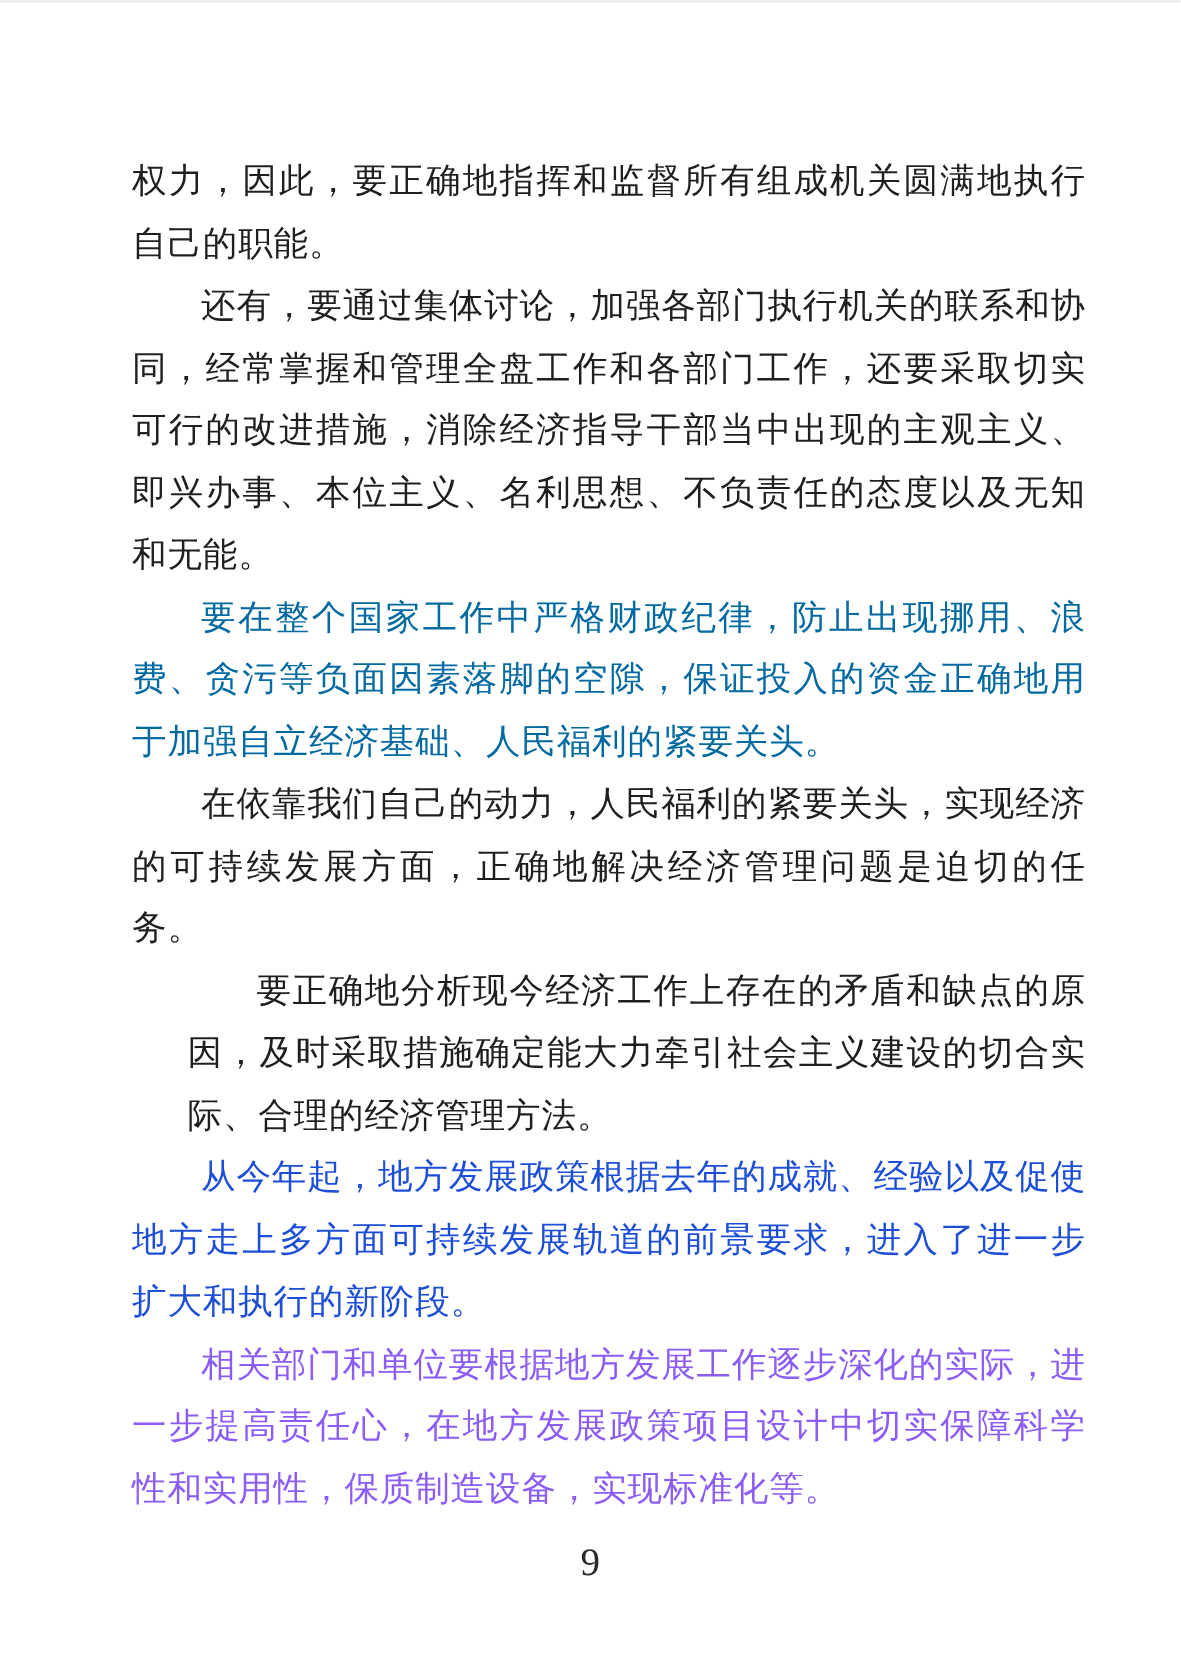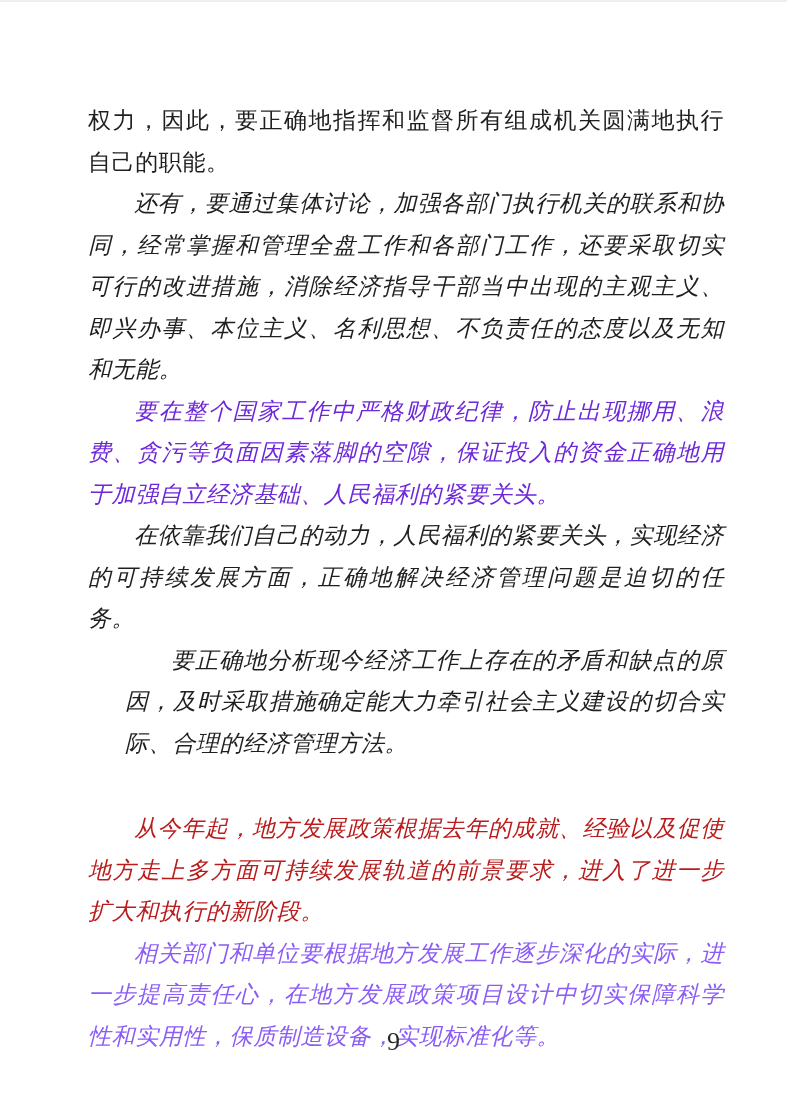--- a/index.html
+++ b/index.html
@@ -31,40 +31,39 @@
     font-size: 23px;
     line-height: 41.5px;
     letter-spacing: 0.6px;
     color: #1f1f1f;
     text-align: justify;
     text-justify: inter-character;
     word-break: break-all;
   }
   .para.indent {
     text-indent: 2em;
-    font-style: italic;
   }
   .page-number {
     position: absolute;
     left: 0;
     top: 1020px;
     width: 787px;
     text-align: center;
     font-size: 26px;
     line-height: 40px;
     color: #2a2a2a;
   }
 </style>
 </head>
 <body style="background: rgb(255, 255, 255);">
 
 <div class="sheet">
   <div class="body-text" id="paragraphs">
       <p class="para" style="color: rgb(31, 31, 31);">权力，因此，要正确地指挥和监督所有组成机关圆满地执行自己的职能。</p>
       <p class="para indent" style="color: rgb(31, 31, 31);">还有，要通过集体讨论，加强各部门执行机关的联系和协同，经常掌握和管理全盘工作和各部门工作，还要采取切实可行的改进措施，消除经济指导干部当中出现的主观主义、即兴办事、本位主义、名利思想、不负责任的态度以及无知和无能。</p>
-      <p class="para indent" style="color: #6d28d9;">要在整个国家工作中严格财政纪律，防止出现挪用、浪费、贪污等负面因素落脚的空隙，保证投入的资金正确地用于加强自立经济基础、人民福利的紧要关头。</p>
+      <p class="para indent" style="color: #0369a1;">要在整个国家工作中严格财政纪律，防止出现挪用、浪费、贪污等负面因素落脚的空隙，保证投入的资金正确地用于加强自立经济基础、人民福利的紧要关头。</p>
       <p class="para indent" style="color: rgb(31, 31, 31);">在依靠我们自己的动力，人民福利的紧要关头，实现经济的可持续发展方面，正确地解决经济管理问题是迫切的任务。</p>
       <p class="para indent" style="color: rgb(31, 31, 31); margin-left: 37px;">要正确地分析现今经济工作上存在的矛盾和缺点的原因，及时采取措施确定能大力牵引社会主义建设的切合实际、合理的经济管理方法。</p>
-      <p class="para indent" style="color: #b91c1c; margin-top: 44px;">从今年起，地方发展政策根据去年的成就、经验以及促使地方走上多方面可持续发展轨道的前景要求，进入了进一步扩大和执行的新阶段。</p>
+      <p class="para indent" style="color: #1d4ed8;">从今年起，地方发展政策根据去年的成就、经验以及促使地方走上多方面可持续发展轨道的前景要求，进入了进一步扩大和执行的新阶段。</p>
       <p class="para indent" style="color: #8b5cf6;">相关部门和单位要根据地方发展工作逐步深化的实际，进一步提高责任心，在地方发展政策项目设计中切实保障科学性和实用性，保质制造设备，实现标准化等。</p>
     </div>
   <div class="page-number">9</div>
 </div>
 
 </body></html>

